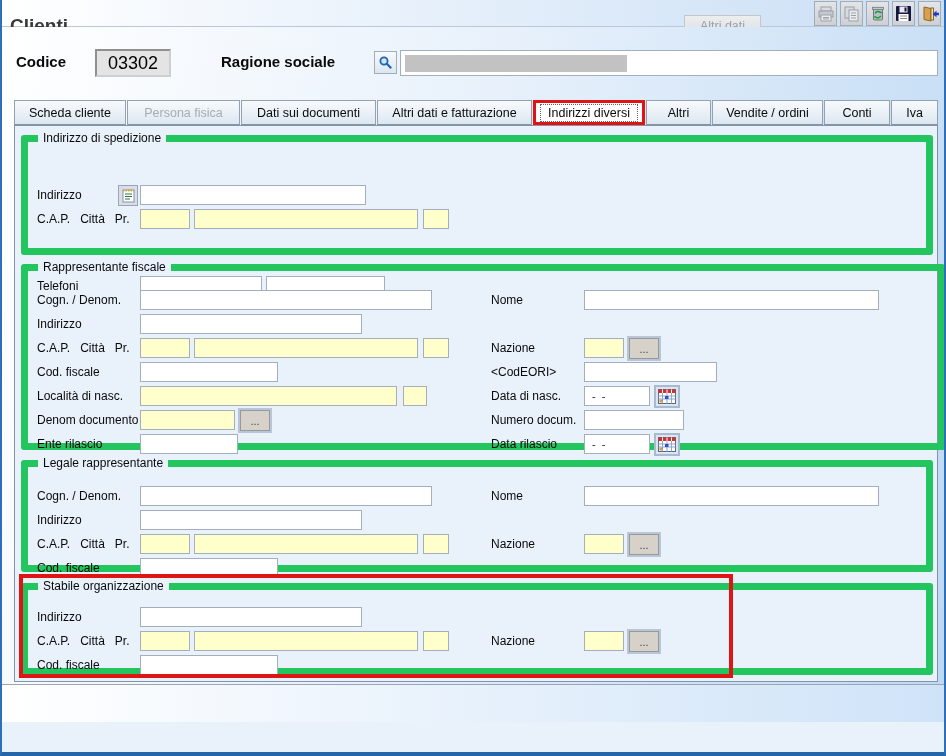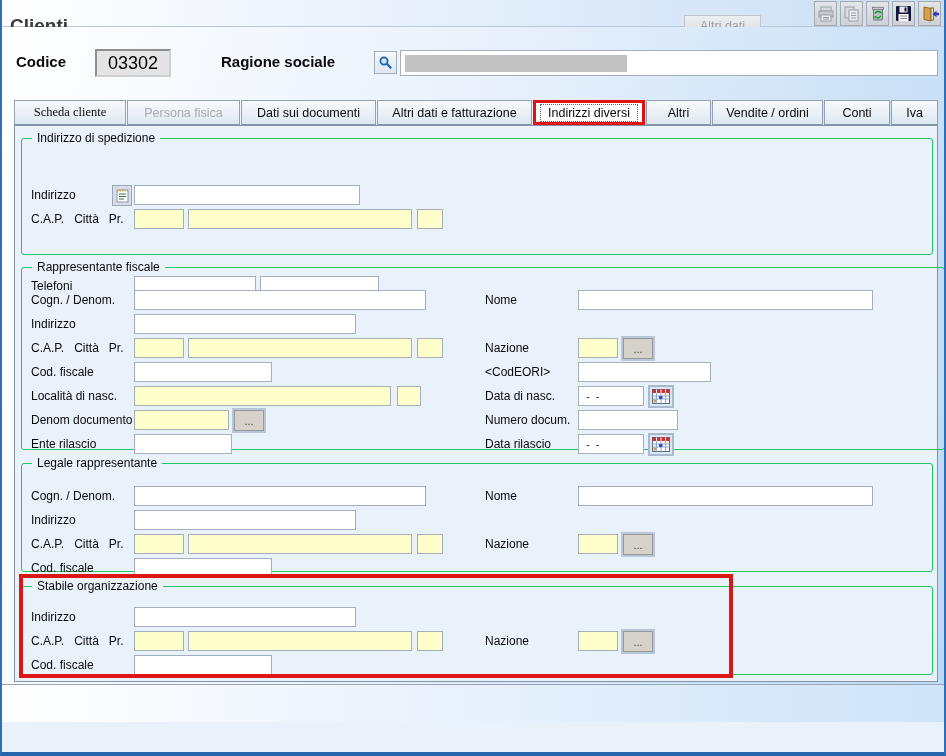--- a/index.html
+++ b/index.html
@@ -65,21 +65,21 @@
     background:#ffffff; z-index:3; border-bottom-color:#ffffff;
     outline:3px solid #e01414; outline-offset:-3px;text-align:center;
   }
   .tab.active .focus-inner{ border:1px dotted #666; padding:1px 7px; }
   
   .tabpage{
     position:absolute; left:12px; top:98px; width:924px; height:557px;
     background:#e9f1fb; border:1px solid #8494a8;
   }
   fieldset{
-    position:absolute; border:1px solid #22c55e; border-radius:3px; min-inline-size:0; background:transparent;
+    position:absolute; border:7px solid #22c55e; border-radius:3px; min-inline-size:0; background:transparent;
   }
   legend{ font-size:12px; color:#0a0a0a; margin-left:10px; padding:0 5px; }
   .row{ position:absolute; left:0; right:0; height:22px; }
   .lbl{ position:absolute; top:3px; left:9px; font-size:12px; color:#0a0a0a; white-space:pre; }
   .rlbl{ left:463px; }
   .fld{
     position:absolute; top:0; height:20px; background:#fff; border:1px solid #a4afbe;
     font-family:inherit; font-size:12px; color:#111; padding:0 3px;
   }
   .yellow{ background:#ffffcc; }
@@ -171,21 +171,21 @@
       <svg width="15" height="15">
           <circle cx="6" cy="6" r="3.6" fill="#cfe6fa" stroke="#1f62b4" stroke-width="1.8"></circle>
           <line x1="8.8" y1="8.8" x2="13.2" y2="13.2" stroke="#1f62b4" stroke-width="2.2"></line>
         </svg>
     </span>
     <div class="ragione-input">
       <div class="redacted"></div>
     </div>
 
     <div class="tabs">
-      <div class="tab" style="width:112px;font-family:Liberation Serif, serif;">
+      <div class="tab" style="width:112px;">
           <span>Scheda cliente</span>
         </div>
       <div class="tab disabled" style="width:113px;">
           <span>Persona fisica</span>
         </div>
       <div class="tab" style="width:135px;">
           <span>Dati sui documenti</span>
         </div>
       <div class="tab" style="width:155px;">
           <span>Altri dati e fatturazione</span>

